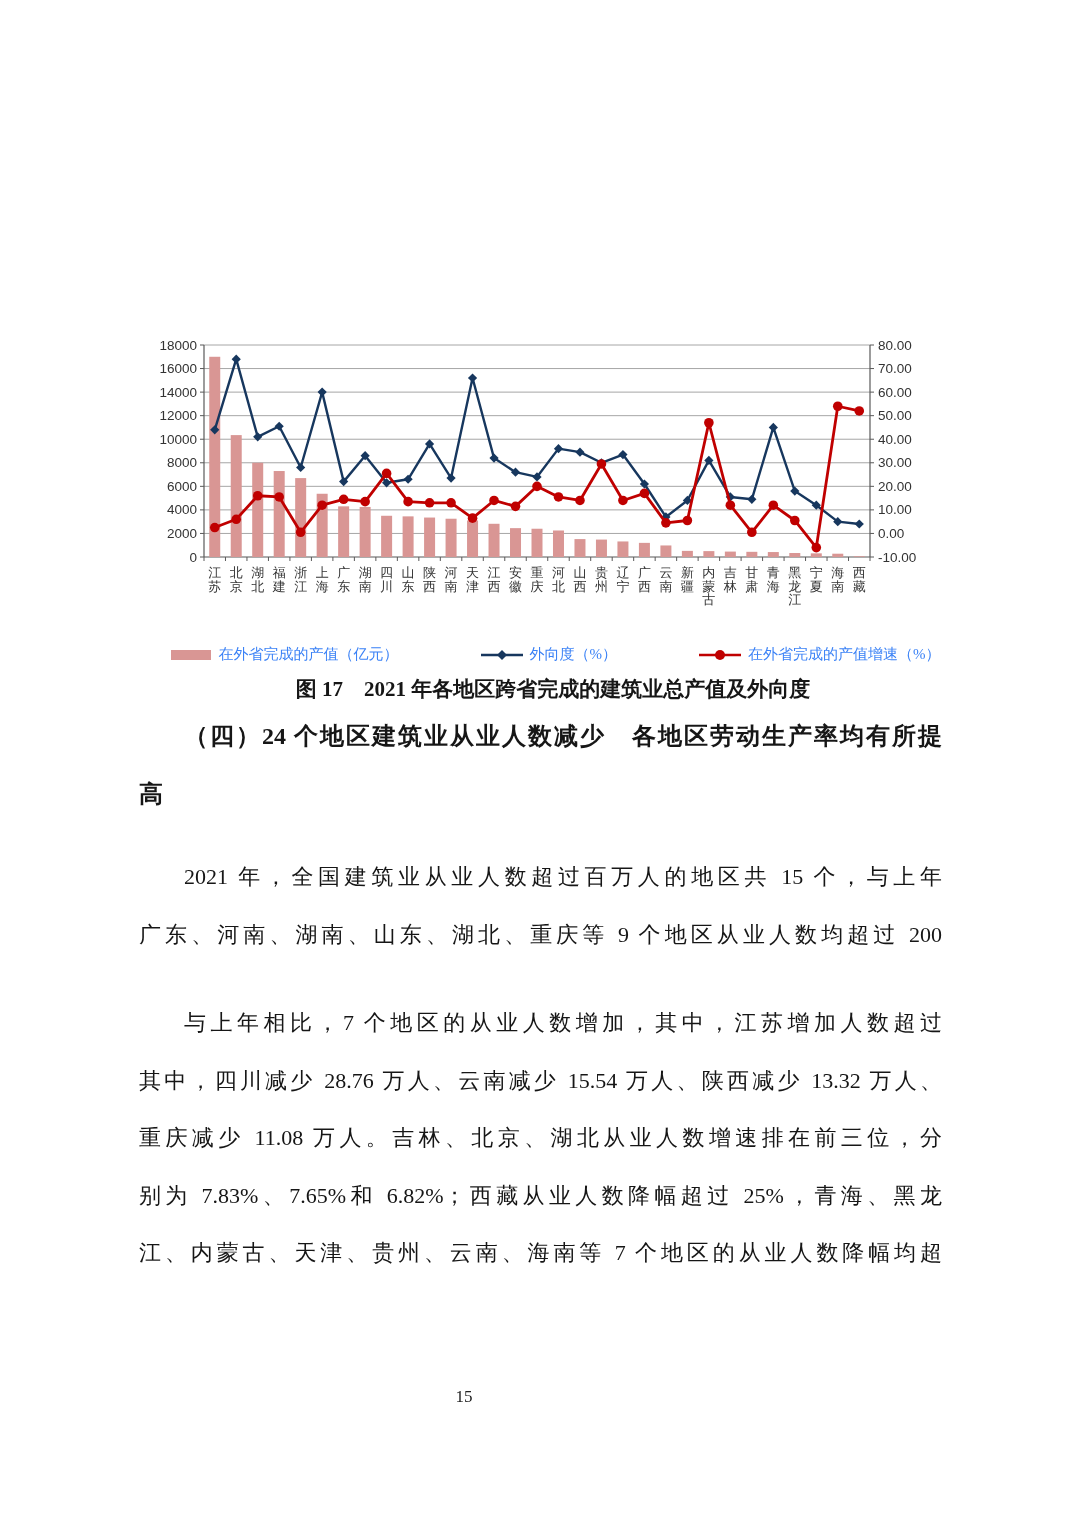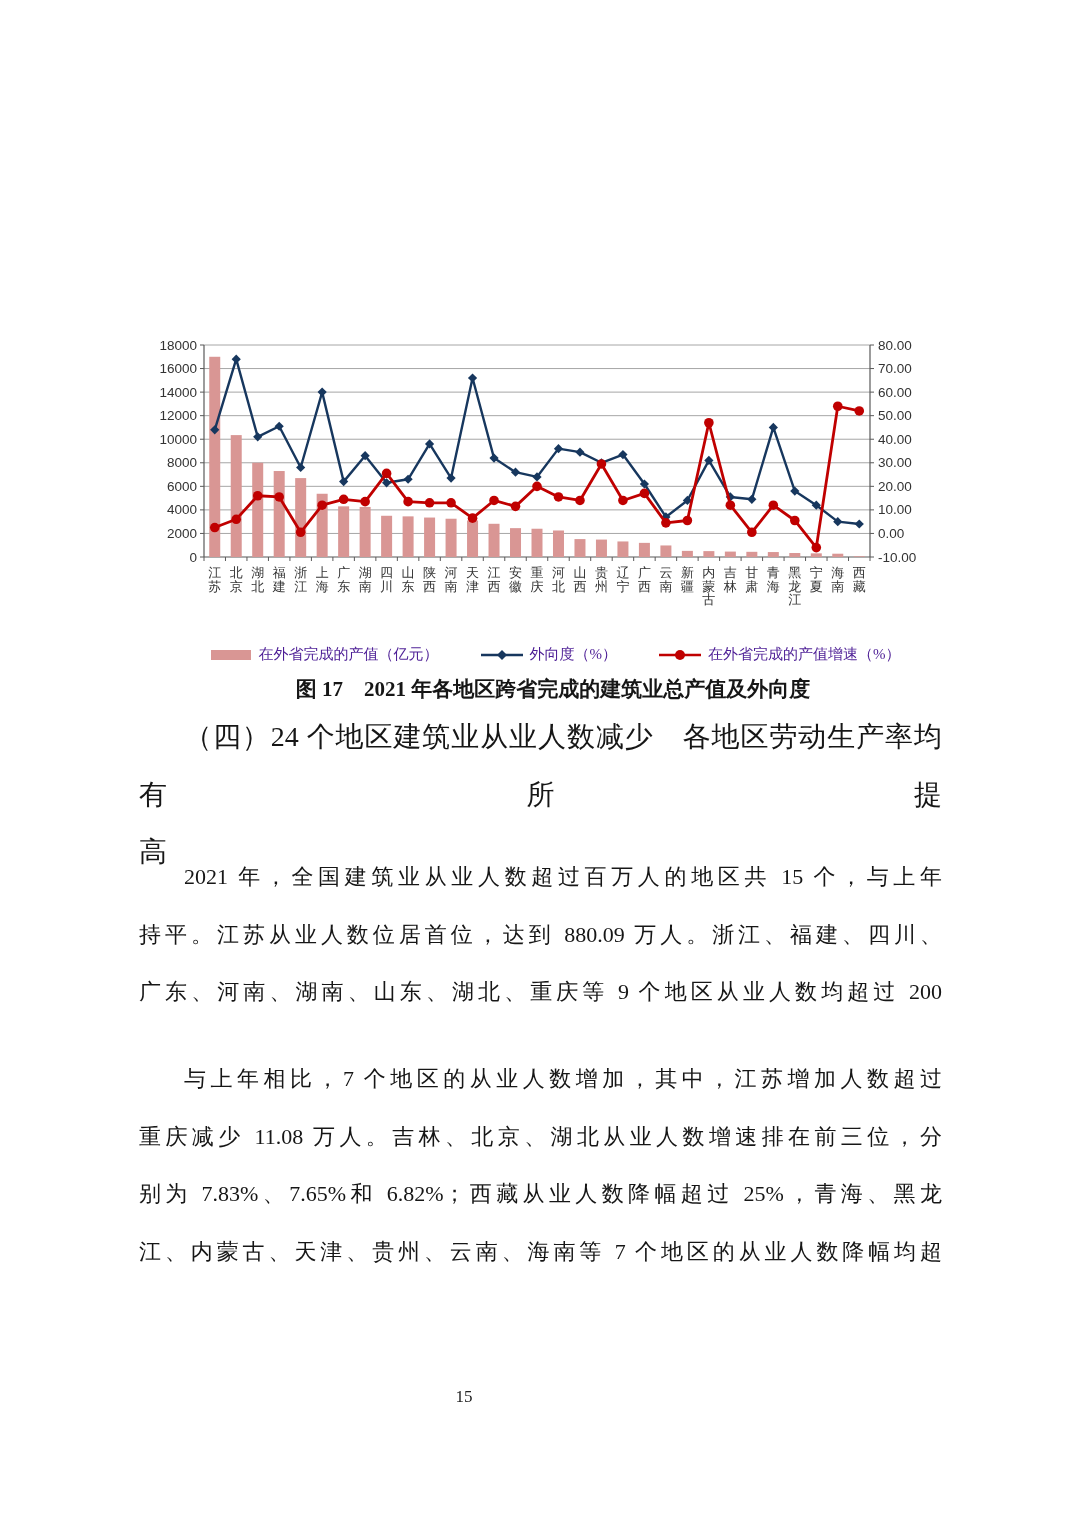--- a/index.html
+++ b/index.html
@@ -17,28 +17,28 @@
   }
   .tline{
     text-align:justify;
     text-align-last:justify;
     text-justify:inter-character;
     white-space:nowrap;
   }
   .tline{white-space:normal;}
   .tline-left{text-align-last:left;}
   .tline-indent{text-indent:45px;}
-  .heading .tline{font-weight:400;font-size:28px;}
+  .heading .tline{font-weight:700;font-size:24px;}
   .figure{
     position:absolute;left:146px;top:333px;width:816px;
   }
   .legend{
     display:flex;justify-content:center;align-items:center;
-    gap:40px;margin-top:16px;
-    font-size:15px;color:#4c1d95;
+    gap:80px;margin-top:16px;
+    font-size:15px;color:#3b82f6;
     font-family:"Liberation Serif","DejaVu Serif",serif;
   }
   .legend-item{display:flex;align-items:center;gap:5px;}
   .caption{
     position:absolute;left:0;top:672px;width:1076px;
     text-align:center;font-size:21px;font-weight:700;line-height:34px;padding-left:15px;
   }
   .page-number{
     position:absolute;left:0;top:1387px;width:928px;
     text-align:center;font-size:17px;color:#222;
@@ -290,26 +290,26 @@
 
   <div class="caption">图 17　2021 年各地区跨省完成的建筑业总产值及外向度</div>
 
   <div class="para heading" style="top:708px;">
       <div class="tline tline-indent">（四）24 个地区建筑业从业人数减少　各地区劳动生产率均有所提</div>
       <div class="tline tline-left">高</div>
     </div>
 
   <div class="para" style="top:848px;">
       <div class="tline tline-indent">2021 年，全国建筑业从业人数超过百万人的地区共 15 个，与上年</div>
-      <div class="tline">持平。江苏从业人数位居首位，达到 880.09 万人。浙江、福建、四川、</div>
       <div class="tline">广东、河南、湖南、山东、湖北、重庆等 9 个地区从业人数均超过 200</div>
     </div>
 
-  <div class="para" style="top:1050px;">
+  <div class="para" style="top:994px;">
       <div class="tline tline-indent">与上年相比，7 个地区的从业人数增加，其中，江苏增加人数超过</div>
+      <div class="tline">其中，四川减少 28.76 万人、云南减少 15.54 万人、陕西减少 13.32 万人、</div>
       <div class="tline">重庆减少 11.08 万人。吉林、北京、湖北从业人数增速排在前三位，分</div>
       <div class="tline">别为 7.83%、7.65%和 6.82%；西藏从业人数降幅超过 25%，青海、黑龙</div>
       <div class="tline">江、内蒙古、天津、贵州、云南、海南等 7 个地区的从业人数降幅均超</div>
     </div>
 
   <div class="page-number">15</div>
 
 </div>
 
 </body></html>

